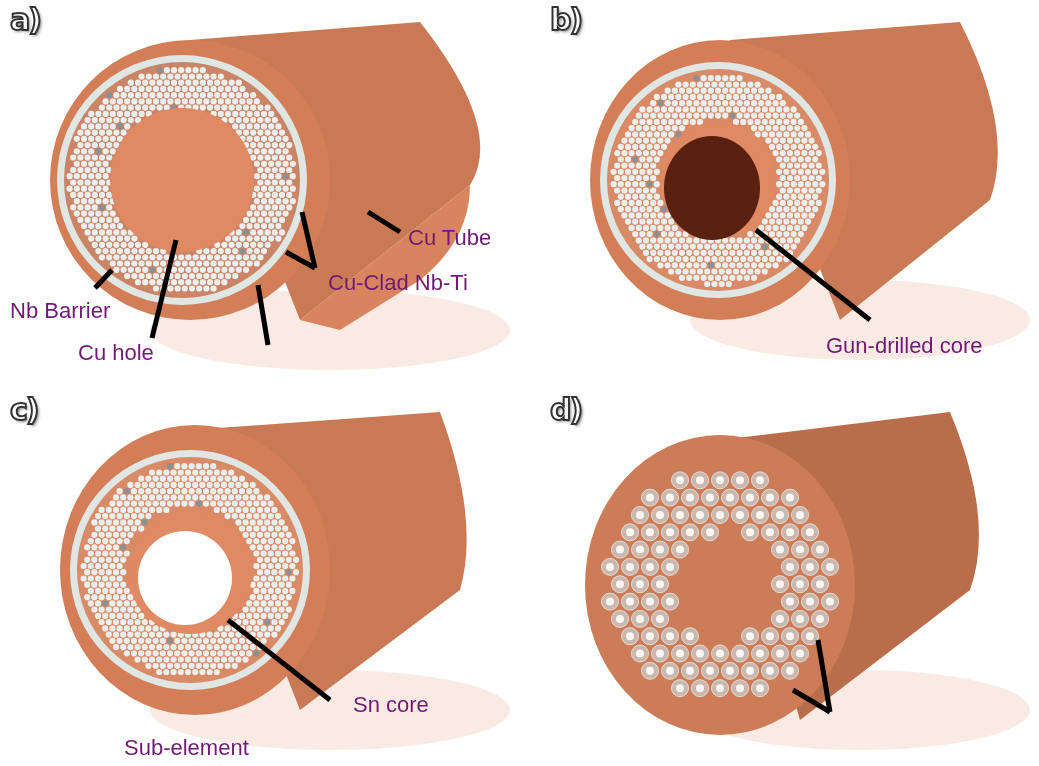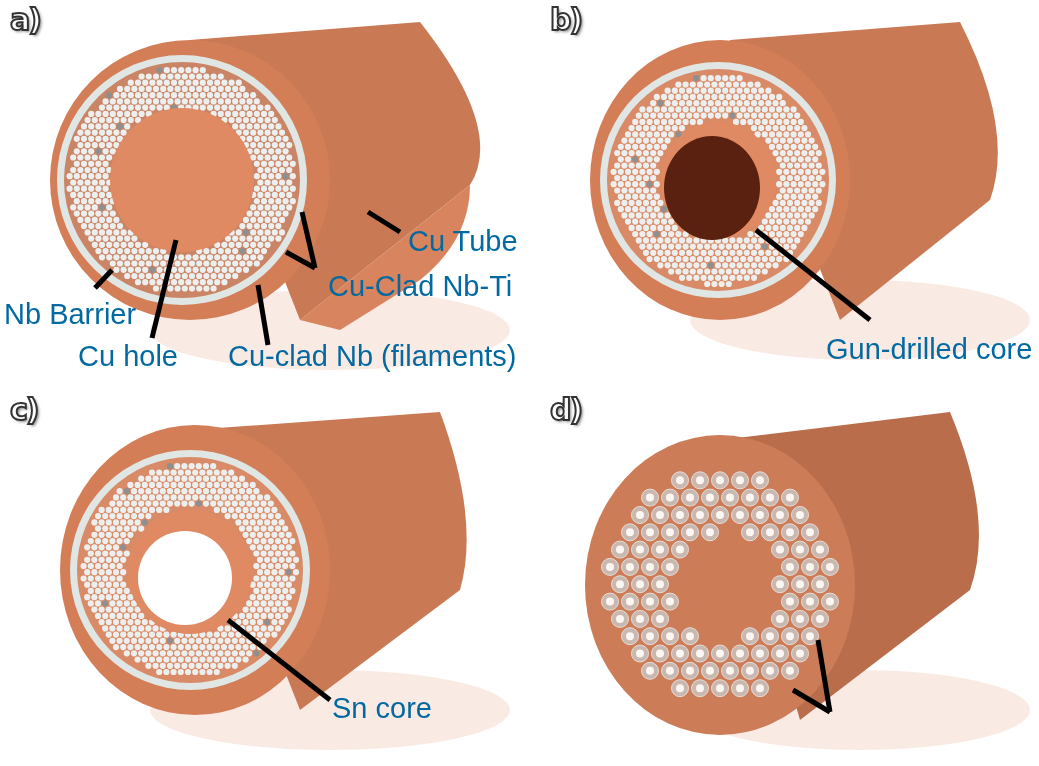--- a/index.html
+++ b/index.html
@@ -4,21 +4,21 @@
 <style>
   html, body { margin: 0; padding: 0; background: #ffffff; }
   body { width: 1039px; height: 766px; position: relative; overflow: hidden;
          font-family: "Liberation Sans", sans-serif; }
   .panel { position: absolute; width: 520px; height: 383px; }
   .panel svg { position: absolute; left: 0; top: 0; overflow: visible; }
   .panel-label { position: absolute; font-family: "DejaVu Sans", sans-serif; font-weight: bold;
                  font-size: 30px; color: #ffffff; left: 10px; top: 2px;
                  -webkit-text-stroke: 2px #333; letter-spacing: -2px;
                  text-shadow: 2px 2px 3px rgba(0,0,0,0.45); }
-  .lbl { position: absolute; font-size: 29px; color: #0369a1; white-space: nowrap; }
+  .lbl { position: absolute; font-size: 22px; color: #701a75; white-space: nowrap; }
 </style>
 </head>
 <body>
 
 <div class="panel" style="left:0;top:0;">
   <svg width="520" height="383">
     <ellipse cx="330" cy="330" rx="180" ry="40" fill="#f6dcd2" opacity="0.6"></ellipse>
     <path d="M190,40 L420,22 Q505,130 470,185 L300,320 Z" fill="#c97a55"></path>
     <path d="M300,320 L470,185 Q470,240 420,280 L340,330 Z" fill="#d8845e"></path>
     <ellipse cx="190" cy="180" rx="140" ry="140" fill="#d47e58"></ellipse>
@@ -561,23 +561,22 @@
       <line x1="315" y1="268" x2="302" y2="212"></line>
       <line x1="315" y1="268" x2="286" y2="252"></line>
       <line x1="95" y1="288" x2="112" y2="270"></line>
       <line x1="152" y1="338" x2="176" y2="240"></line>
       <line x1="268" y1="345" x2="258" y2="285"></line>
     </g>
   </svg>
   <div class="panel-label">a)</div>
   <div class="lbl" style="left:408px;top:225px;">Cu Tube</div>
   <div class="lbl" style="left:328px;top:270px;">Cu-Clad Nb-Ti</div>
-  <div class="lbl" style="left:4px;top:298px;">Nb Barrier</div>
+  <div class="lbl" style="left:10px;top:298px;">Nb Barrier</div>
   <div class="lbl" style="left:78px;top:340px;">Cu hole</div>
-  <div class="lbl" style="left:228px;top:340px;">Cu-clad Nb (filaments)</div>
 </div>
 
 <div class="panel" style="left:540px;top:0;">
   <svg width="499" height="383">
     <ellipse cx="320" cy="320" rx="170" ry="40" fill="#f6dcd2" opacity="0.6"></ellipse>
     <path d="M190,40 L420,22 Q475,130 450,200 L300,320 Z" fill="#c97a55"></path>
     <ellipse cx="180" cy="180" rx="130" ry="140" fill="#d47e58"></ellipse>
     <circle cx="178" cy="180" r="118" fill="#dfe6e4"></circle>
     <circle cx="178" cy="180" r="111" fill="#d98a66"></circle>
     <g class="fil">
@@ -1629,21 +1628,22 @@
         <circle cx="195.2" cy="282.0" r="3.1" fill="#ecefee"></circle>
         <circle cx="202.4" cy="282.0" r="3.1" fill="#ecefee"></circle>
         <circle cx="209.6" cy="282.0" r="3.1" fill="#ecefee"></circle>
         <circle cx="216.8" cy="282.0" r="3.1" fill="#ecefee"></circle>
       </g>
     <circle cx="190" cy="182" r="62" fill="#e08a63"></circle>
     <circle cx="185" cy="188" r="47" fill="#ffffff"></circle>
     <line x1="330" y1="310" x2="228" y2="230" stroke="#000" stroke-width="5"></line>
   </svg>
   <div class="panel-label">c)</div>
-  <div class="lbl" style="left:332px;top:302px;">Sn core</div>
+  <div class="lbl" style="left:353px;top:302px;">Sn core</div>
+  <div class="lbl" style="left:124px;top:345px;">Sub-element</div>
 </div>
 
 <div class="panel" style="left:540px;top:390px;">
   <svg width="499" height="376">
     <ellipse cx="320" cy="320" rx="170" ry="40" fill="#f6dcd2" opacity="0.6"></ellipse>
     <path d="M180,50 L410,22 Q455,130 430,200 L260,330 Z" fill="#b96d4a"></path>
     <ellipse cx="180" cy="195" rx="135" ry="150" fill="#cd7c58"></ellipse>
     <g class="subs">
         <circle cx="140.0" cy="90.3" r="8.5" fill="#c9b8b0" stroke="#e6dcd6" stroke-width="1"></circle>
         <circle cx="140.0" cy="90.3" r="4" fill="#fbf6f2"></circle>

